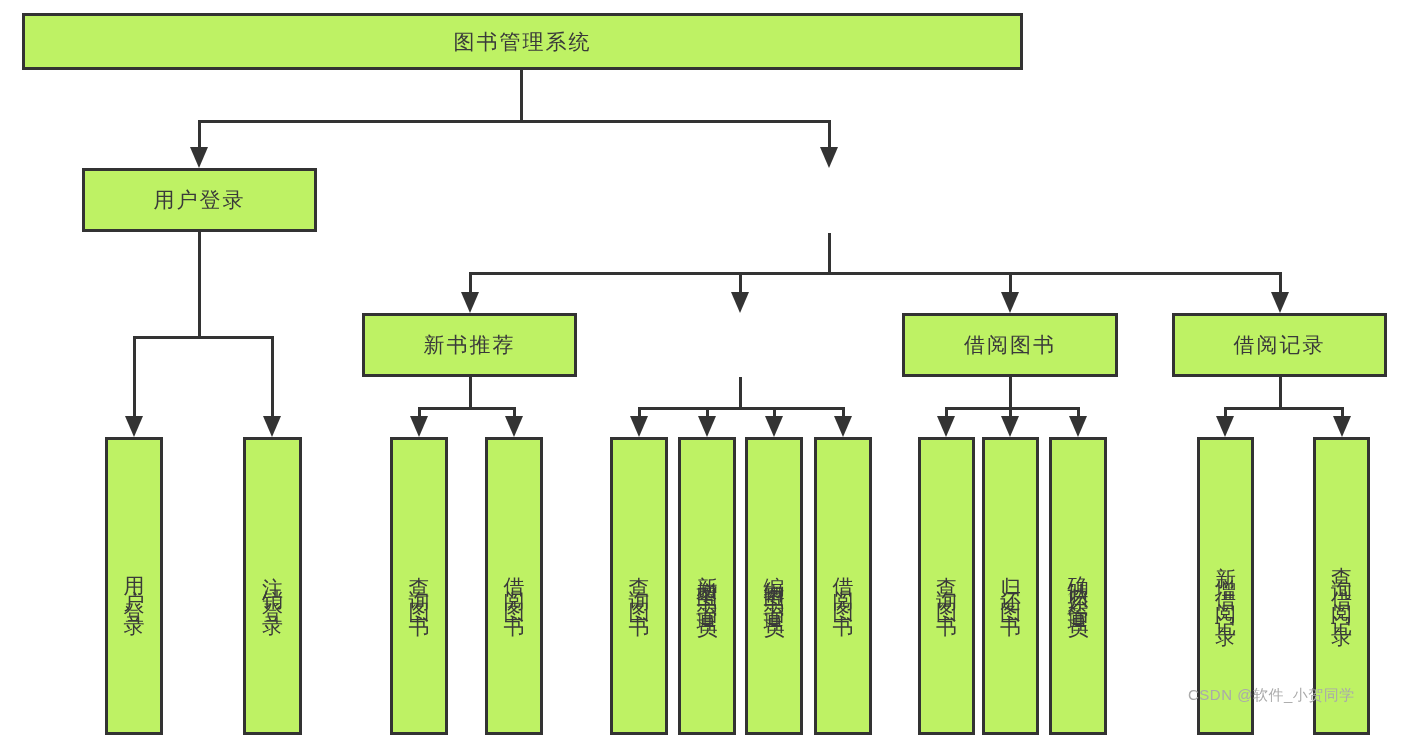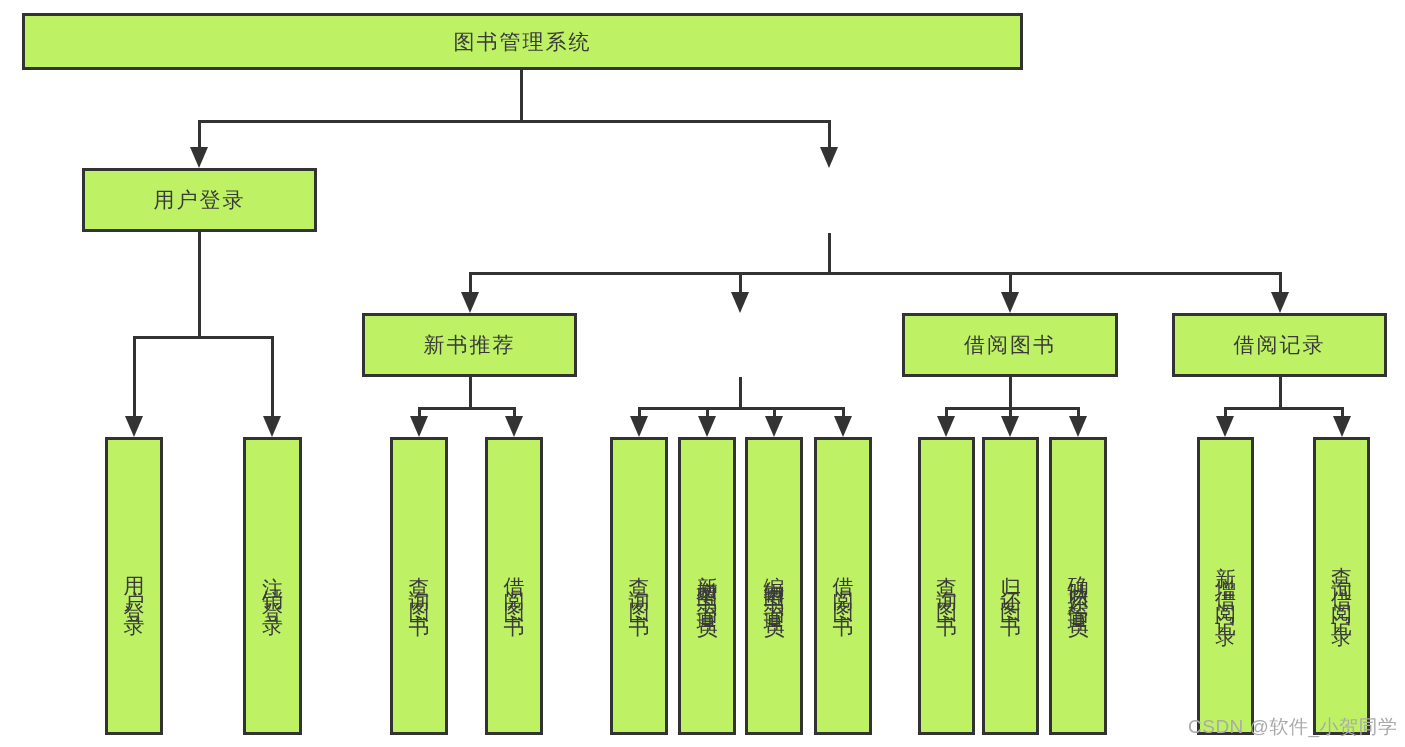--- a/index.html
+++ b/index.html
@@ -26,21 +26,21 @@
   .ls9{letter-spacing:6px;}
   .hline,.vline{position:absolute;background:var(--line);}
   .hline{height:3px;}
   .vline{width:3px;}
   .arrow{
     position:absolute;width:0;height:0;
     border-left:9px solid transparent;border-right:9px solid transparent;
     border-top:21px solid var(--line);
   }
   .watermark{
-    position:absolute;left:1188px;top:714px;font-size:19px;
+    position:absolute;left:1188px;top:686px;font-size:15px;
     color:var(--watermark_color);letter-spacing:0.5px;white-space:nowrap;
   }
 </style>
 </head>
 <body>
 
 <div class="canvas">
 
   <div class="vline" style="left:520px;top:70px;height:52px"></div>
   <div class="hline" style="left:198px;top:120px;width:633px"></div>

